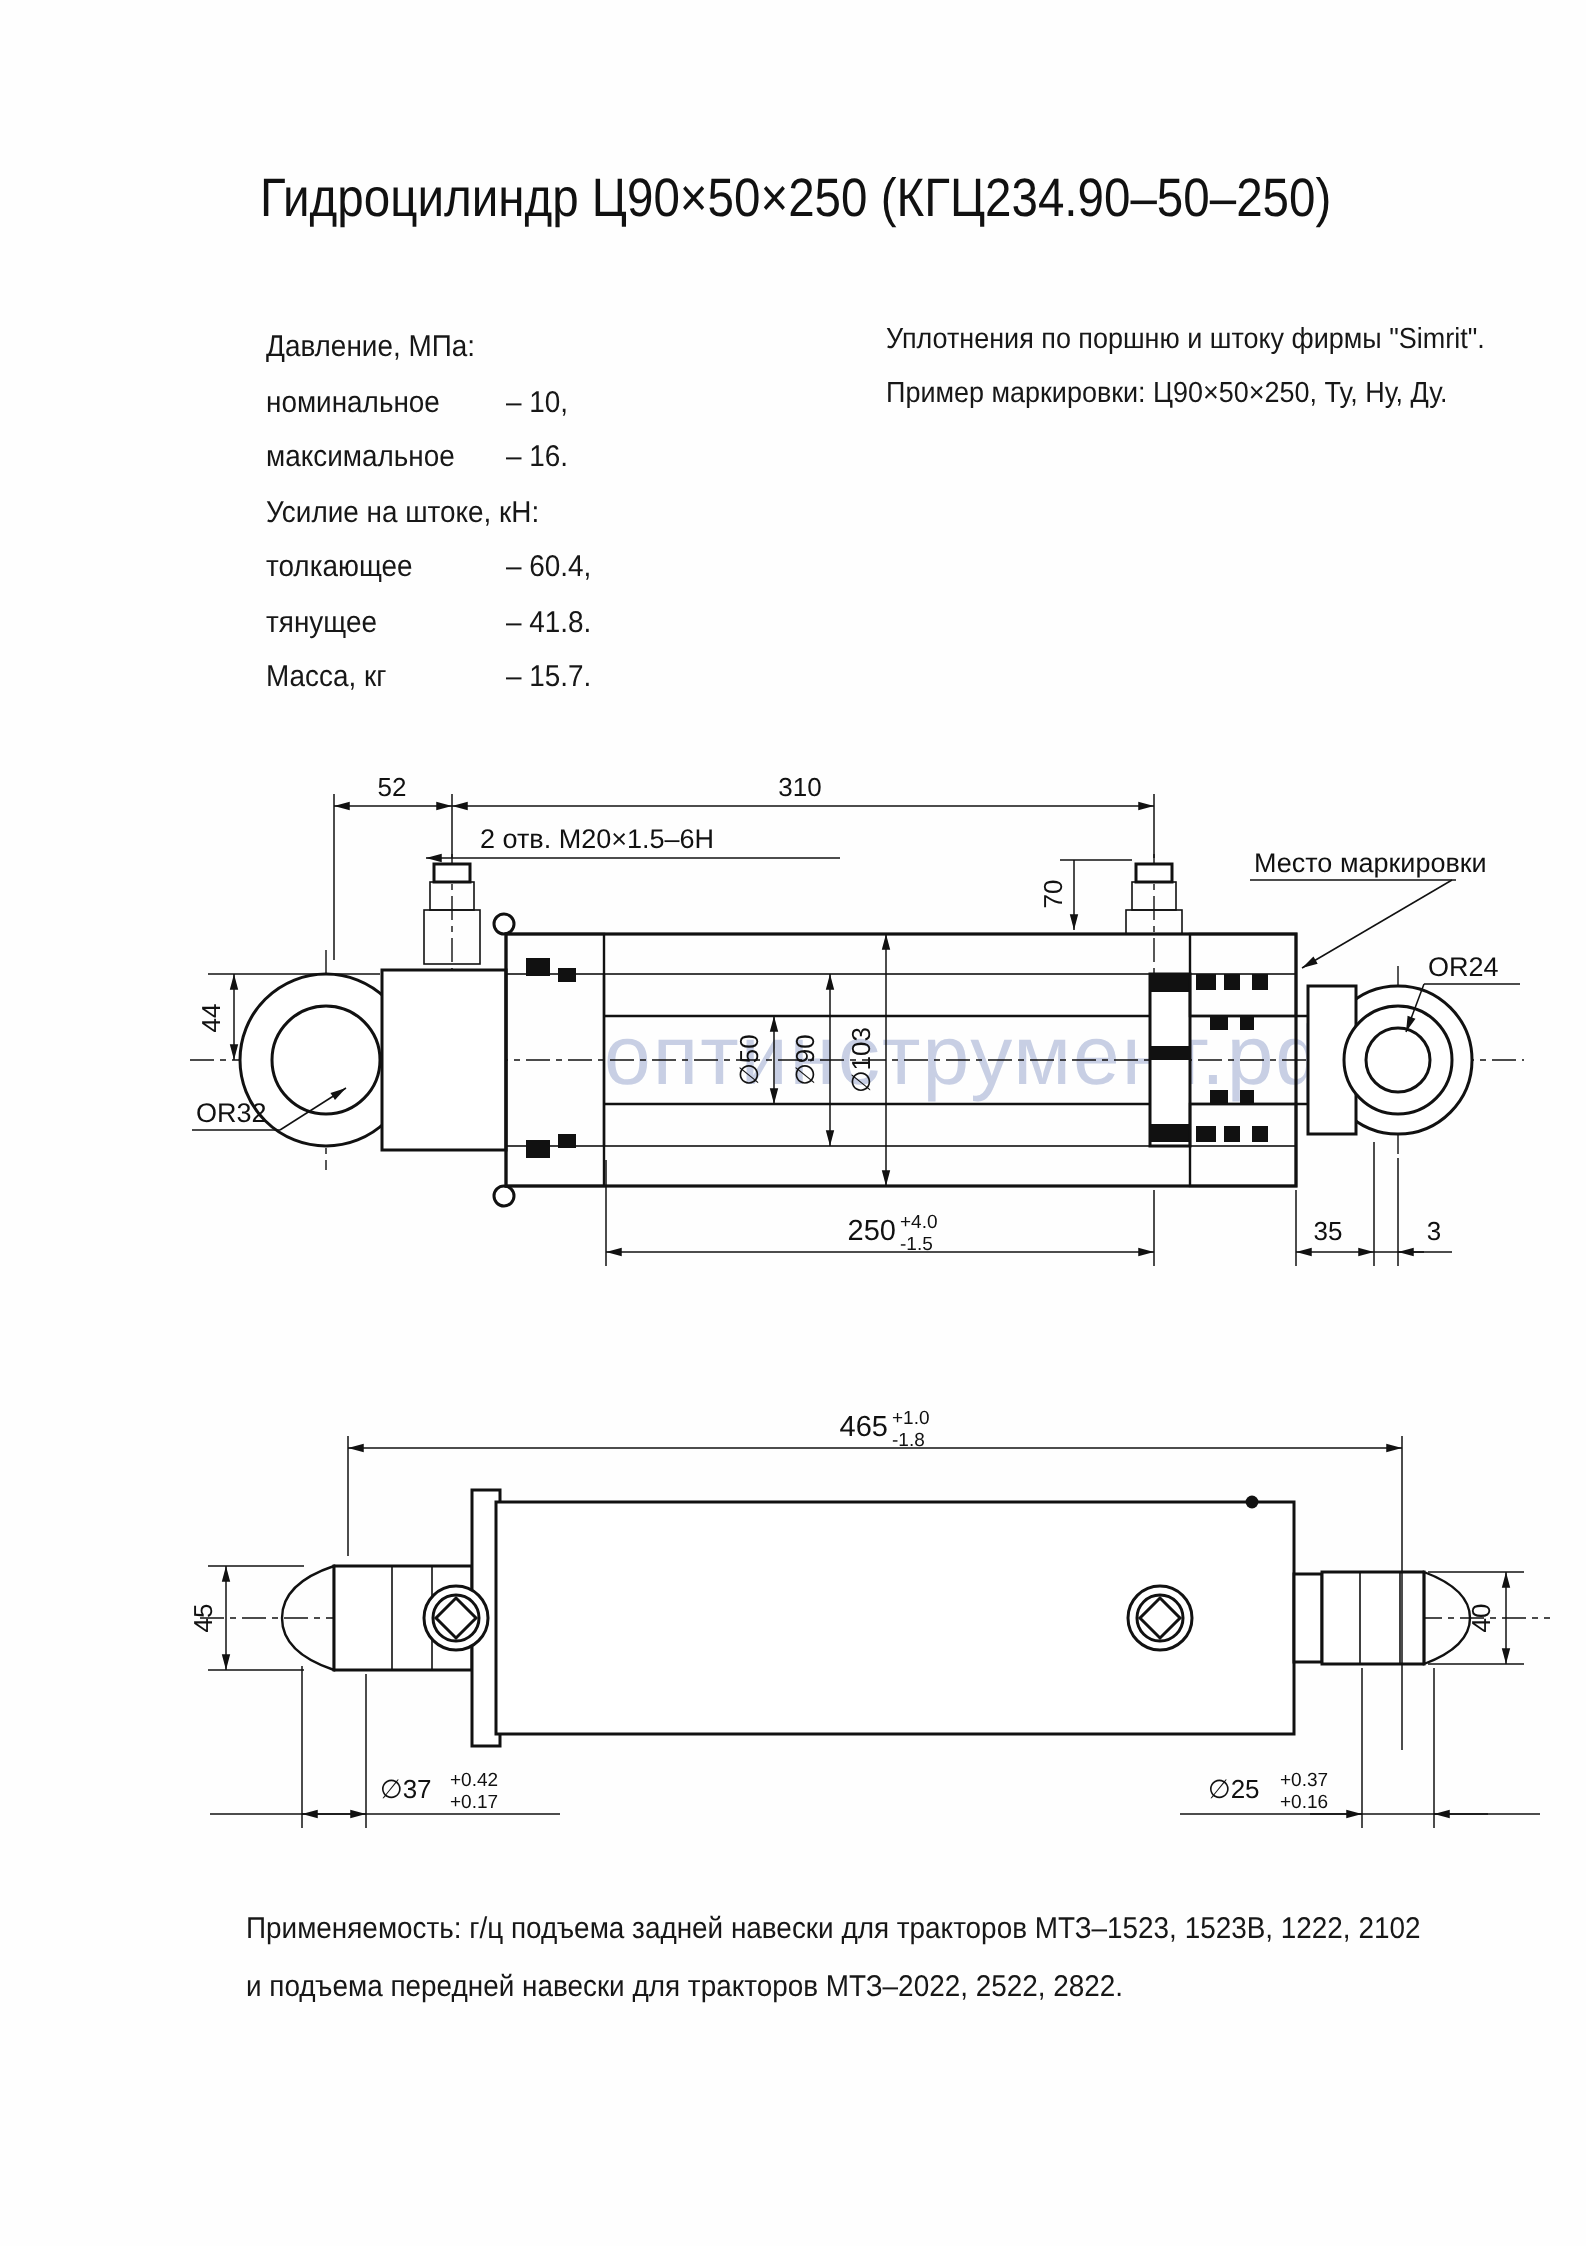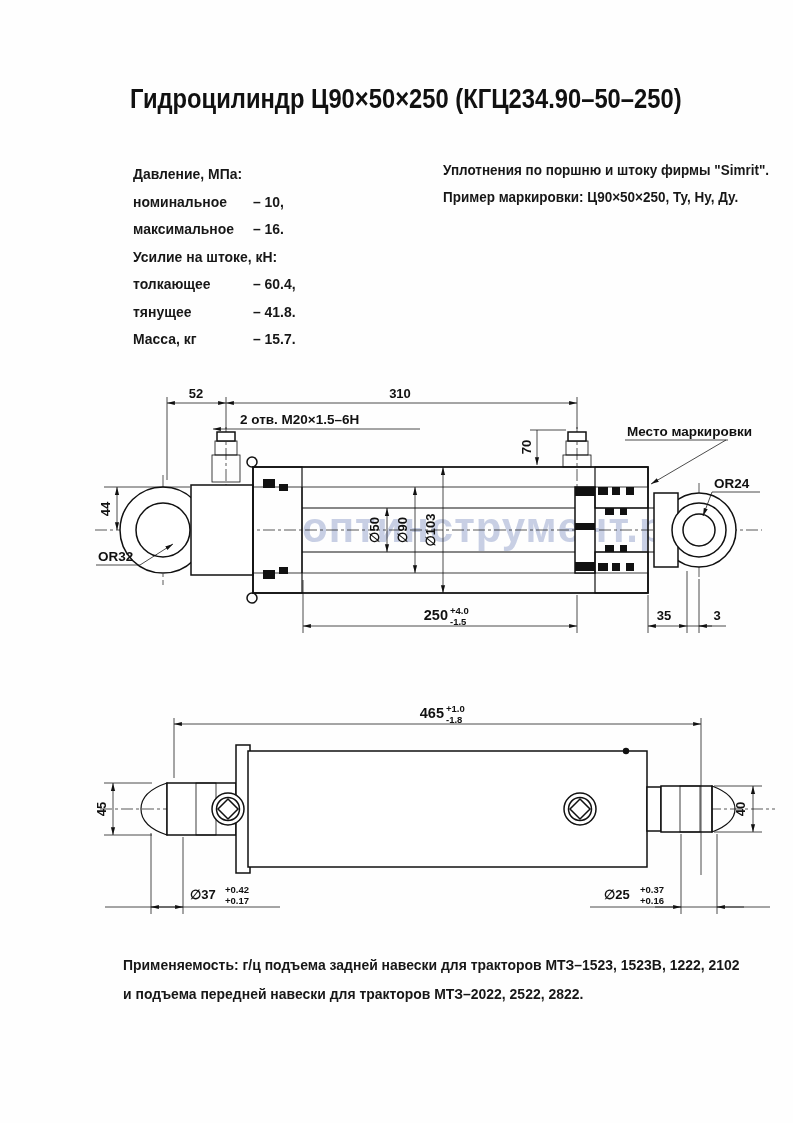--- a/index.html
+++ b/index.html
@@ -1,17 +1,17 @@
 <!DOCTYPE html>
 <html><head>
 <meta charset="utf-8">
 <style>
   html,body{margin:0;padding:0;background:#f3f3f3;}
   #page{position:relative;width:793px;height:1123px;background:#fefefe;margin:0 auto;overflow:hidden;
-        font-family:"Liberation Sans",sans-serif;color:#171717;font-weight:bold;}
+        font-family:"Liberation Sans",sans-serif;color:#171717;}
   .abs{position:absolute;}
   .cond{transform:scaleX(0.88);transform-origin:0 0;white-space:nowrap;}
   .cond2{transform:scaleX(0.93);transform-origin:0 0;white-space:nowrap;}
   #title{left:130px;top:84px;font-size:27px;letter-spacing:0px;color:#111;}
   #specs{left:133px;top:160px;width:260px;font-size:15px;}
   .spec-row{position:relative;height:27.5px;line-height:27.5px;}
   .spec-row .val{position:absolute;left:129px;top:0;}
   #notes{left:443px;top:157px;font-size:14.5px;line-height:27px;}
   #apply{left:123px;top:951px;font-size:15px;line-height:28.5px;}
   #watermark{left:302px;top:504px;font-size:42px;color:#93a2cc;opacity:.5;letter-spacing:1px;white-space:nowrap;}

